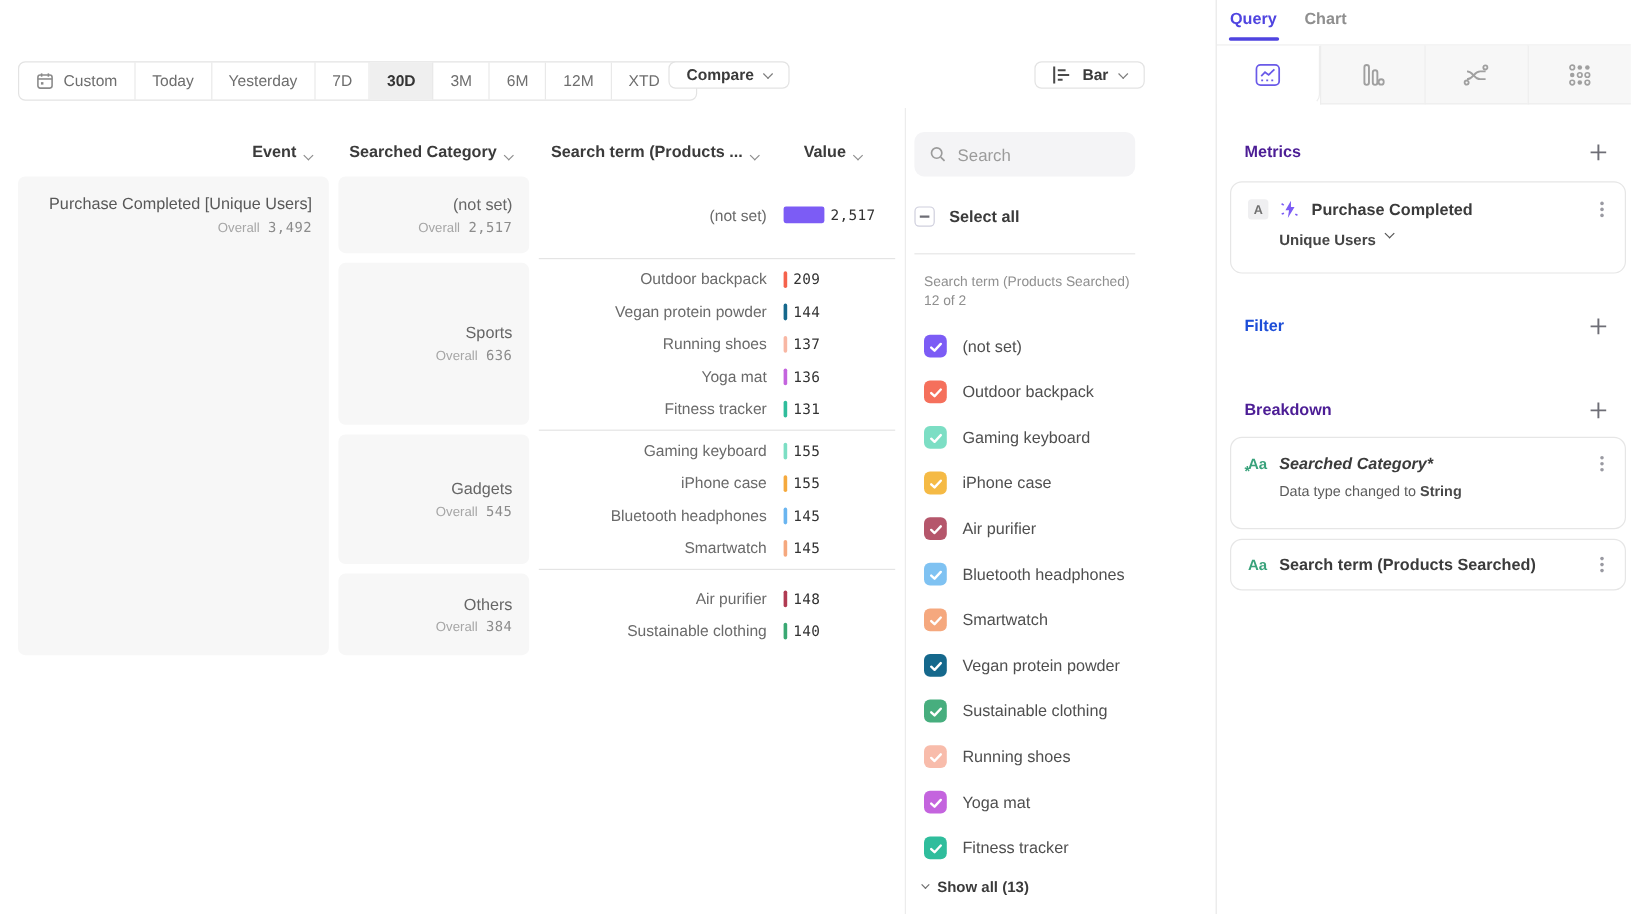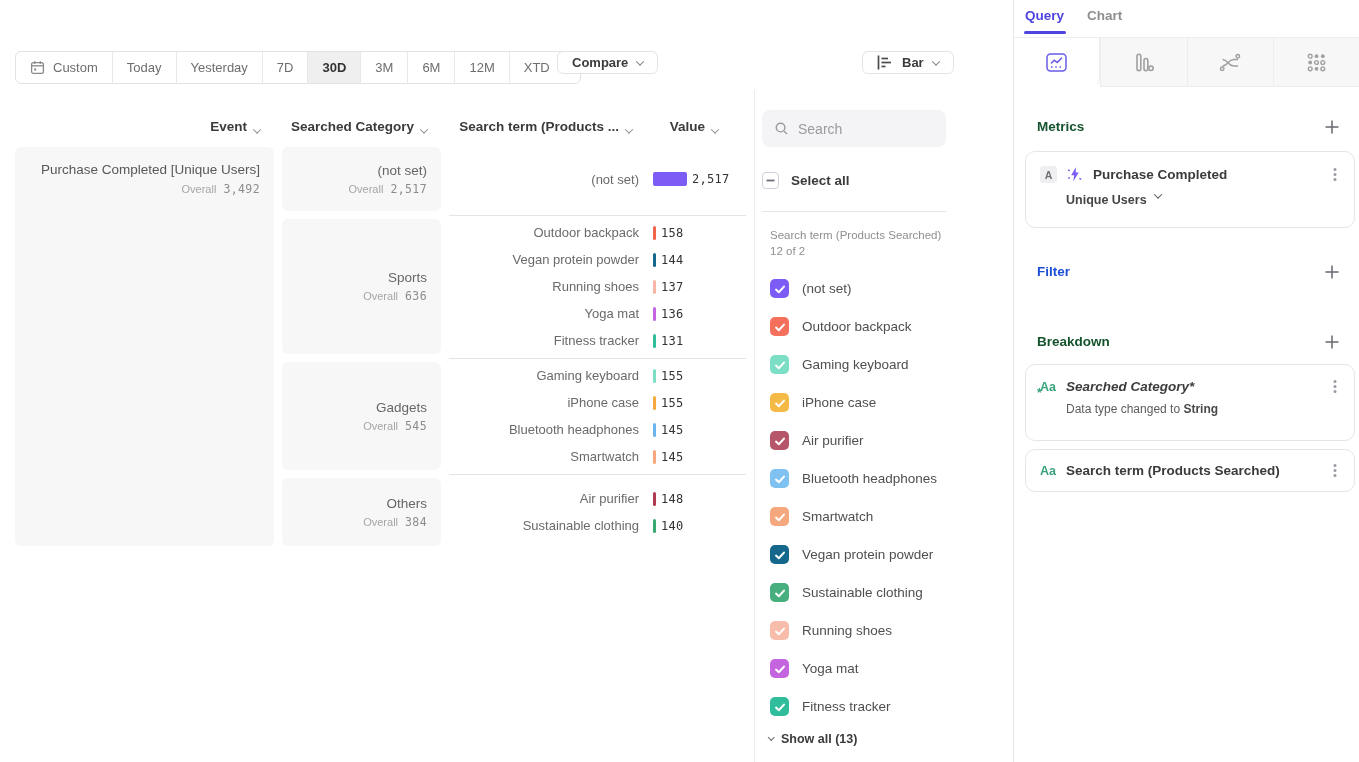--- a/index.html
+++ b/index.html
@@ -83,21 +83,21 @@
   .rp-tab { top:8px; font-size:13.5px; cursor:pointer; }
   #tab-query { left:1025px; color:#4f44e0; font-weight:700; }
   #tab-chart { left:1087px; color:#8f8f8f; font-weight:600; }
   #tab-underline { left:1024px; top:31px; width:42px; height:3px; border-radius:2px; background:#4f44e0; }
   #icon-tab-row { left:1014px; top:37px; width:345px; height:50px; display:flex; border-top:1px solid #ededed; }
   .icon-tab { flex:1; display:flex; align-items:center; justify-content:center; cursor:pointer;
     background:#f7f7f7; border-bottom:1px solid #ededed; border-left:1px solid #ededed; color:#a0a0a0; }
   .icon-tab:first-child { border-left:none; }
   .icon-tab.active { background:#fff; border-bottom:1px solid transparent;
     border-right:1px solid #ededed; border-bottom-right-radius:8px; color:#6a5ae8; }
-  .sec-title { left:1037px; font-size:13.5px; font-weight:700; color:#14532d; }
+  .sec-title { left:1037px; font-size:13.5px; font-weight:700; color:#4c1d95; }
   .sec-title.dim { color:#1d4ed8; }
   .plus-btn { left:1322px; width:20px; height:20px; display:flex; align-items:center;
     justify-content:center; cursor:pointer; }
   .card { left:1025px; width:330px; border:1px solid #e6e6e6; border-radius:10px;
     background:#fff; position:absolute; }
   .card-row { display:flex; align-items:center; padding:0 12px 0 14px; }
   .badge-a { width:17px; height:17px; border-radius:3px; background:#efeff1; color:#707070;
     font-size:10.5px; font-weight:600; display:flex; align-items:center; justify-content:center; }
   .metric-name { font-size:13.5px; font-weight:600; color:#3b3b3b; margin-left:10px; }
   .spacer { flex:1; }
@@ -231,21 +231,21 @@
       <div class="val-row">
         <div class="val-label">(not set)</div>
         <div class="val-bar" style="width: 34px; background: rgb(124, 92, 245);"></div>
         <div class="val-num mono">2,517</div>
       </div>
     </div>
     <div class="val-group" style="height: 135px;">
       <div class="val-row">
         <div class="val-label">Outdoor backpack</div>
         <div class="val-bar" style="width: 3px; background: rgb(245, 98, 76);"></div>
-        <div class="val-num mono">158</div>
+        <div class="val-num mono">209</div>
       </div>
       <div class="val-row">
         <div class="val-label">Vegan protein powder</div>
         <div class="val-bar" style="width: 3px; background: rgb(21, 104, 140);"></div>
         <div class="val-num mono">144</div>
       </div>
       <div class="val-row">
         <div class="val-label">Running shoes</div>
         <div class="val-bar" style="width: 3px; background: rgb(248, 183, 164);"></div>
         <div class="val-num mono">137</div>

